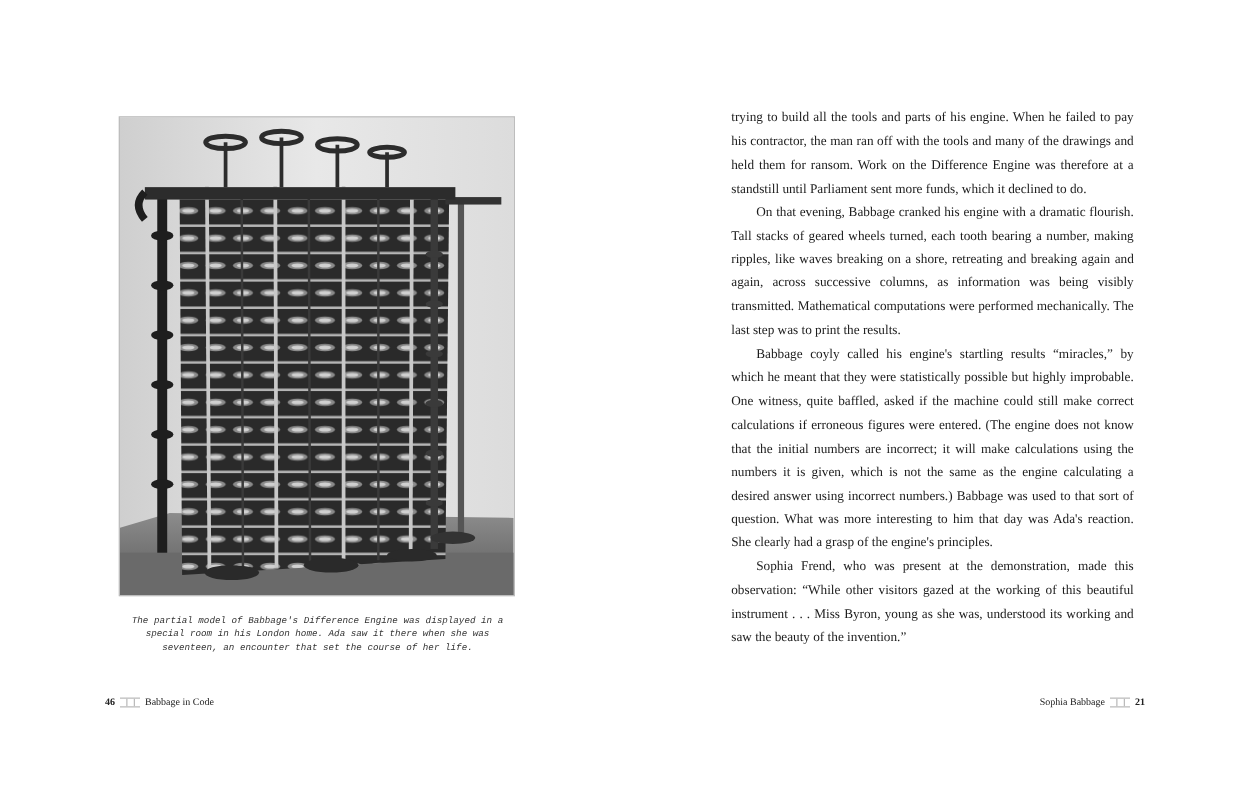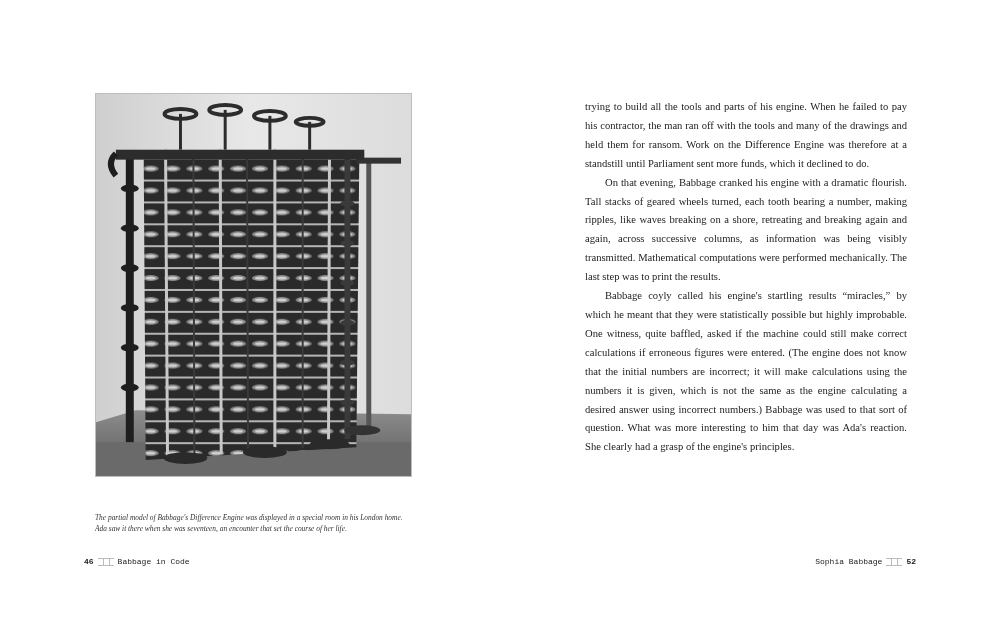--- a/index.html
+++ b/index.html
@@ -38,33 +38,34 @@
       background: #e6e6e6;
       overflow: hidden;
       border: 1px solid #bdbdbd;
       box-sizing: border-box;
     }
     .photo svg { display: block; width: 100%; height: 100%; }
 
     .caption {
       position: absolute;
       left: 95px;
-      top: 512px;
+      top: 492px;
       width: 318px;
-      font-family: Liberation Serif, serif;
+      font-family: Liberation Mono, monospace;
       font-style: italic;
       font-size: 7.4px;
       line-height: 11px;
+      text-align: center;
       color: #333;
     }
 
     .folio {
       position: absolute;
       top: 557px;
-      font-family: Liberation Mono, monospace;
+      font-family: Liberation Serif, serif;
       font-size: 8px;
       color: #222;
       white-space: nowrap;
       display: flex;
       align-items: center;
       gap: 4px;
     }
     .folio-left { left: 84px; }
     .folio-right { right: 84px; }
     .folio .num { font-weight: bold; }
@@ -90,21 +91,20 @@
       position: absolute;
       left: 85px;
       top: 86px;
       width: 322px;
       font-family: "Liberation Serif", serif;
       font-size: 10.6px;
       line-height: 18.9px;
       text-align: justify;
       hyphens: manual;
       color: #1c1c1c;
-      margin-top: 12px;
     }
     .text-block p {
       margin: 0;
       text-indent: 0;
     }
     .text-block p.indent { text-indent: 20px; }
   </style>
 </head>
 <body>
 
@@ -204,22 +204,23 @@
       <span class="orn"></span>
       <span>Babbage in Code</span>
     </div>
   </div>
 
   <div class="page page-right">
     <div class="text-block">
       <p>trying to build all the tools and parts of his engine. When he failed to pay his contractor, the man ran off with the tools and many of the drawings and held them for ransom. Work on the Difference Engine was therefore at a standstill until Parliament sent more funds, which it declined to do.</p>
       <p class="indent">On that evening, Babbage cranked his engine with a dramatic flourish. Tall stacks of geared wheels turned, each tooth bearing a number, making ripples, like waves breaking on a shore, retreat­ing and breaking again and again, across successive columns, as information was being visibly transmitted. Mathematical computa­tions were performed mechanically. The last step was to print the results.</p>
       <p class="indent">Babbage coyly called his engine's startling results “miracles,” by which he meant that they were statistically possible but highly improbable. One witness, quite baffled, asked if the machine could still make correct calculations if erroneous figures were entered. (The engine does not know that the initial numbers are incorrect; it will make calculations using the numbers it is given, which is not the same as the engine calculating a desired answer using incorrect numbers.) Babbage was used to that sort of question. What was more interesting to him that day was Ada's reaction. She clearly had a grasp of the engine's principles.</p>
+      <p class="indent">Sophia Frend, who was present at the demonstration, made this observation: “While other visitors gazed at the working of this beau­tiful instrument . . . Miss Byron, young as she was, understood its working and saw the beauty of the invention.”</p>
     </div>
 
     <div class="folio folio-right">
       <span>Sophia Babbage</span>
       <span class="orn"></span>
-      <span class="num">52</span>
+      <span class="num">21</span>
     </div>
   </div>
 
 </div>
 
 </body></html>

